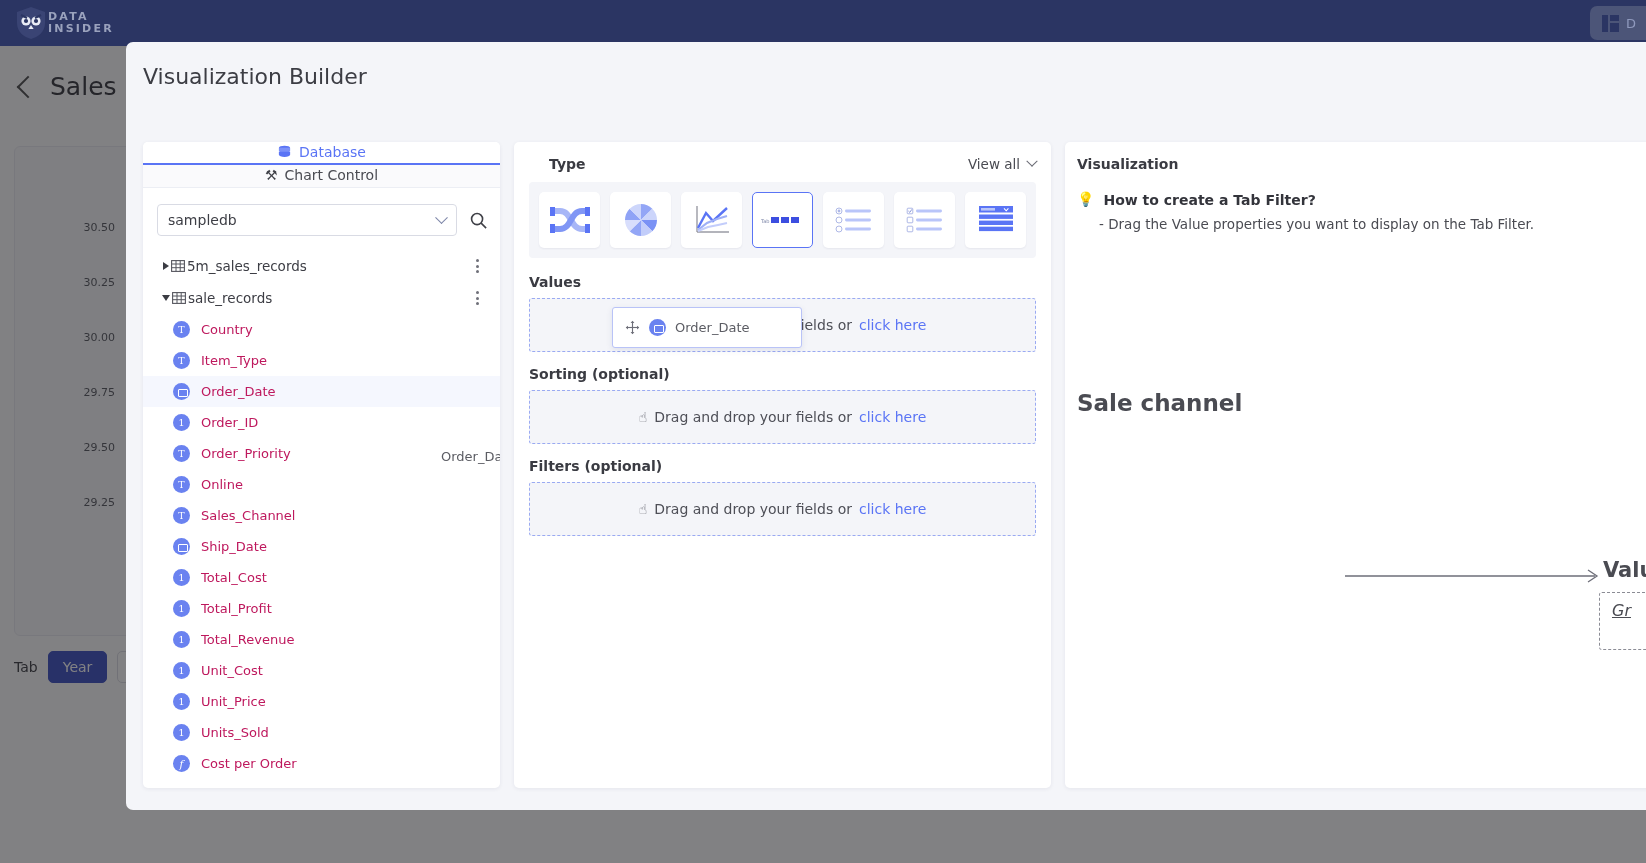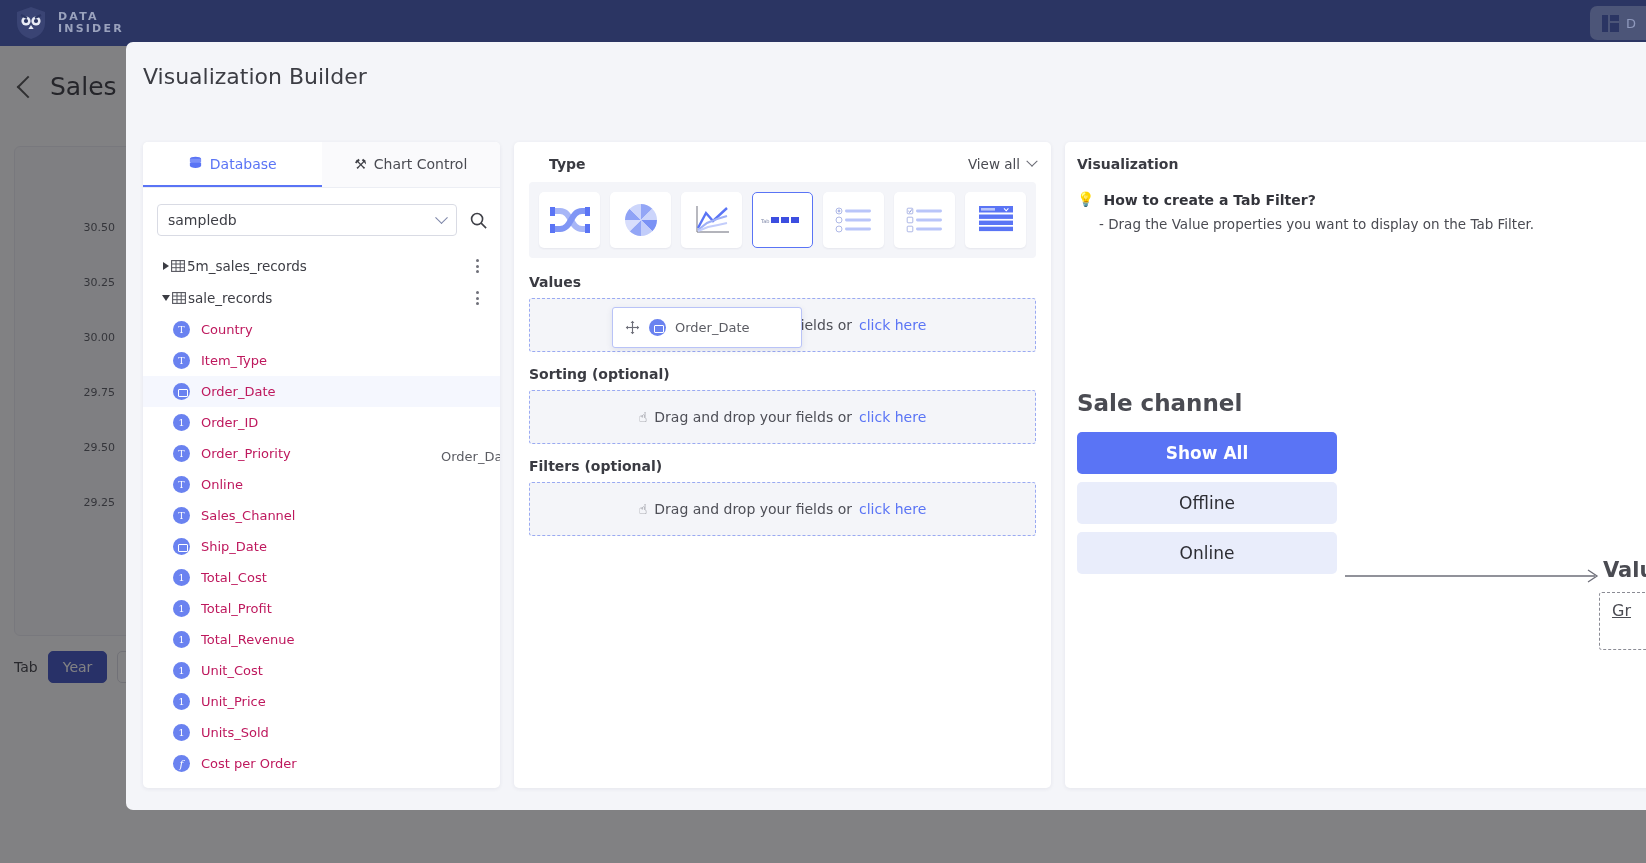--- a/index.html
+++ b/index.html
@@ -10,21 +10,21 @@
     overflow: hidden;
     background: #ffffff;
   }
   #root { position: relative; width: 1646px; height: 863px; }
 
   
   .app-topbar {
     position: absolute; left: 0; top: 0; width: 1646px; height: 46px;
     background: #2b3563; display: flex; align-items: center;
   }
-  .brand { display: flex; align-items: center; gap: 10px; padding-left: 14px; }
+  .brand { display: flex; align-items: center; padding-left: 14px; }
   .owl { width: 34px; height: 34px; }
   .brand-text { line-height: 1.05; color: #9aa2bd; letter-spacing: 2.2px; font-size: 11px; font-weight: bold; }
   .brand-text div { white-space: nowrap; }
   .dash-btn {
     position: absolute; right: 0px; top: 6px; height: 34px;
     background: #4c5578; border-radius: 7px 0 0 7px;
     display: flex; align-items: center; gap: 7px; padding: 0 10px 0 12px;
     color: #8f99bd; font-size: 13px; white-space: nowrap; overflow: hidden;
   }
   .dash-glyph { width: 17px; height: 17px; position: relative; flex: 0 0 auto; }
@@ -57,21 +57,21 @@
   }
   .modal-title { font-size: 22px; color: #3c3d44; padding: 22px 0 18px 17px; }
   .modal-body { position: absolute; left: 0; top: 52px; width: 1580px; height: 716px; }
 
   
   .col-left {
     position: absolute; left: 17px; top: 48px; width: 357px; height: 646px;
     background: #ffffff; border-radius: 5px; box-shadow: 0 1px 4px rgba(30,35,70,0.07);
     overflow: hidden;
   }
-  .tabs { display: flex; height: 46px; border-bottom: 1px solid #eceef4; }
+  .tabs { display: flex; height: 46px; border-bottom: 1px solid #eceef4; flex-direction: column; }
   .tab {
     flex: 1; display: flex; align-items: center; justify-content: center; gap: 7px;
     font-size: 14px; color: #4a4b52; background: #fafafc; cursor: pointer;
     border-bottom: 2px solid transparent;
   }
   .tab.active { background: #ffffff; color: #5a74f5; border-bottom: 2px solid #5a74f5; font-weight: normal; }
   .db-stack { width: 15px; height: 15px; flex: 0 0 auto; }
   .tools-glyph { font-size: 14px; color: #3f4047; }
 
   .db-select-row { display: flex; align-items: center; gap: 12px; padding: 16px 12px 8px 14px; }
@@ -171,21 +171,21 @@
   }
   .tf-btn.active { background: #5a74f5; color: #ffffff; font-weight: bold; }
   .tf-btn.idle { background: #e9edfb; color: #2c2d33; }
 
   .annot { position: absolute; left: 268px; top: 180px; width: 360px; height: 130px; }
   .annot-title { position: absolute; left: 258px; top: -12px; font-size: 21px; color: #4a4b52; font-weight: bold; white-space: nowrap; }
   .annot-box {
     position: absolute; left: 254px; top: 22px; width: 120px; height: 58px;
     border: 1.5px dashed #8b8c95; border-radius: 3px; padding: 8px 0 0 12px;
   }
-  .annot-link { font-size: 16px; color: #4a4b52; text-decoration: underline; white-space: nowrap; }
+  .annot-link { font-size: 16px; color: #4a4b52; text-decoration: underline; white-space: nowrap; font-style: italic; }
 </style>
 </head>
 <body>
 
 <div id="root">
 
   <div class="app-topbar">
     <div class="brand">
       <svg class="owl" viewBox="0 0 34 34">
         <path d="M17 1 L31 6 V17 C31 26 24 31 17 33 C10 31 3 26 3 17 V6 Z" fill="#3a4474"></path>
@@ -493,25 +493,20 @@
       <div class="col-right">
         <div class="viz-title">Visualization</div>
         <div class="tip-row">
           <span class="bulb">💡</span>
           <span class="tip-q">How to create a Tab Filter?</span>
         </div>
         <div class="tip-body">- Drag the Value properties you want to display on the Tab Filter.</div>
 
         <div class="preview">
           <div class="preview-title">Sale channel</div>
-          <div class="tabfilter">
-            <div class="tf-btn active">Show All</div>
-            <div class="tf-btn idle">Offline</div>
-            <div class="tf-btn idle">Online</div>
-          </div>
 
           <div class="annot">
             <svg width="260" height="20" viewBox="0 0 260 20" style="position:absolute;left:0;top:-4;">
               <line x1="0" y1="10" x2="250" y2="10" stroke="#6d6e78" stroke-width="1.3"></line>
               <path d="M243 4 L252 10 L243 16" stroke="#6d6e78" stroke-width="1.3" fill="none"></path>
             </svg>
             <div class="annot-title">Valu</div>
             <div class="annot-box">
               <span class="annot-link">Gr</span>
             </div>

